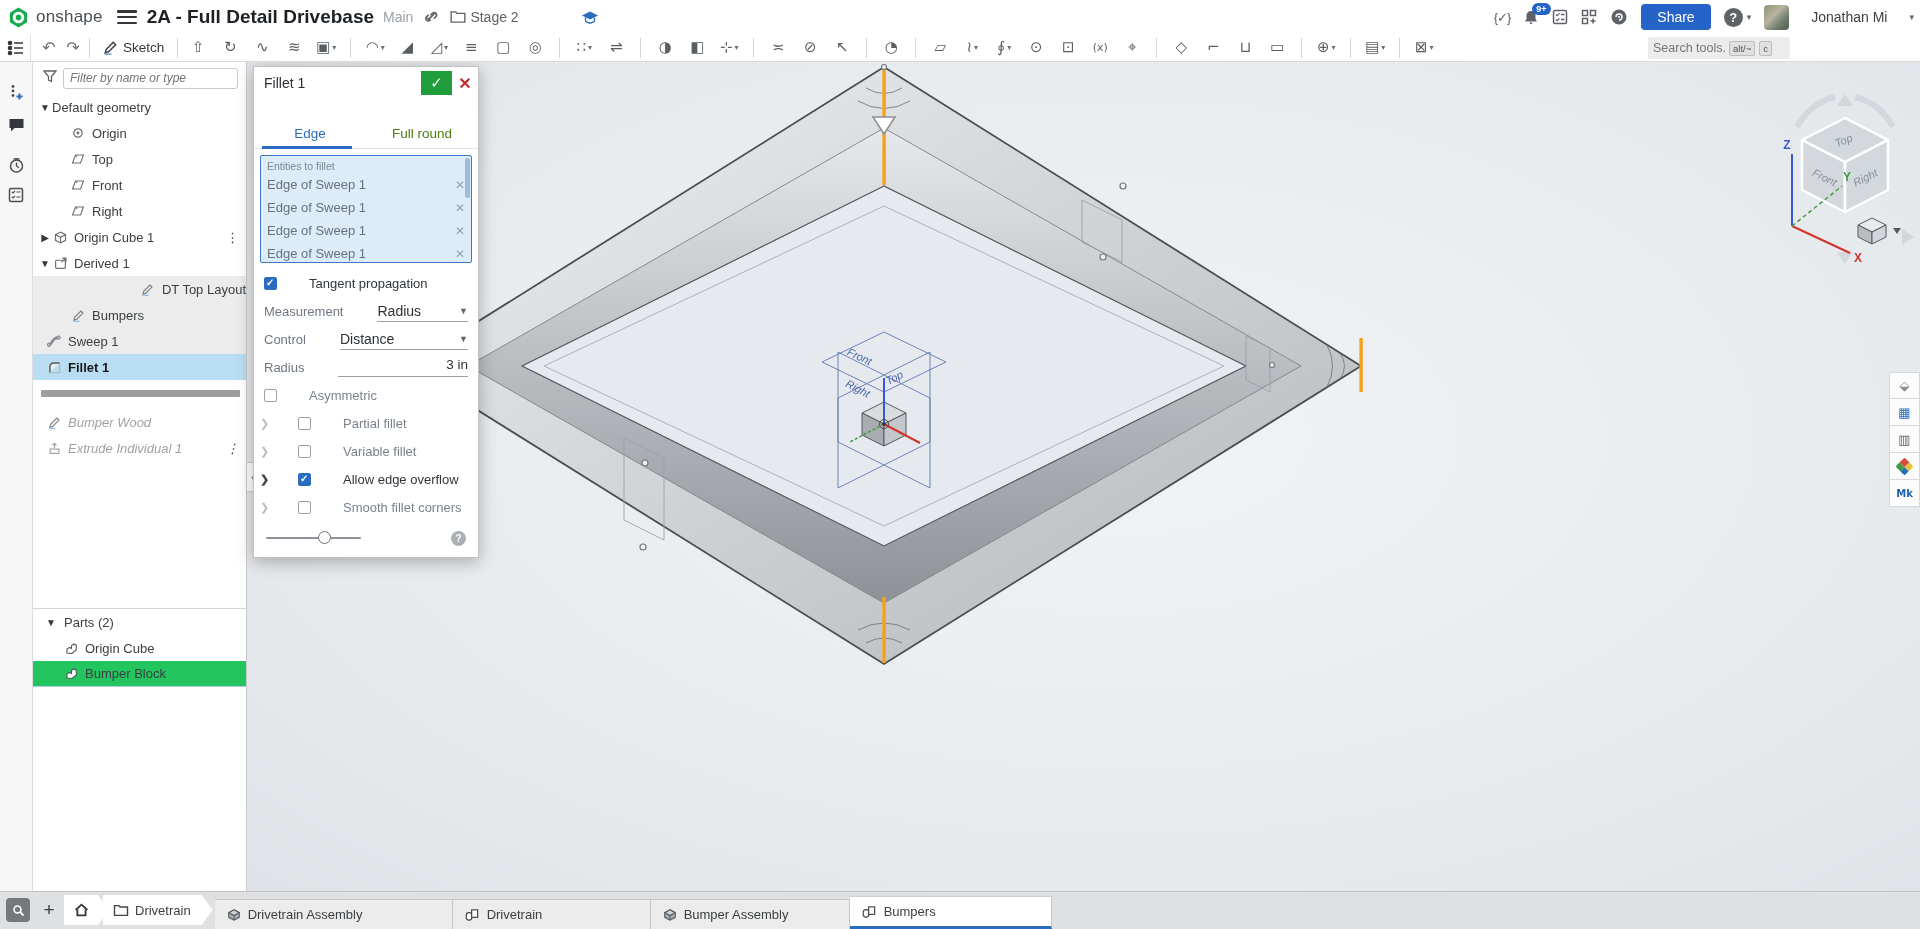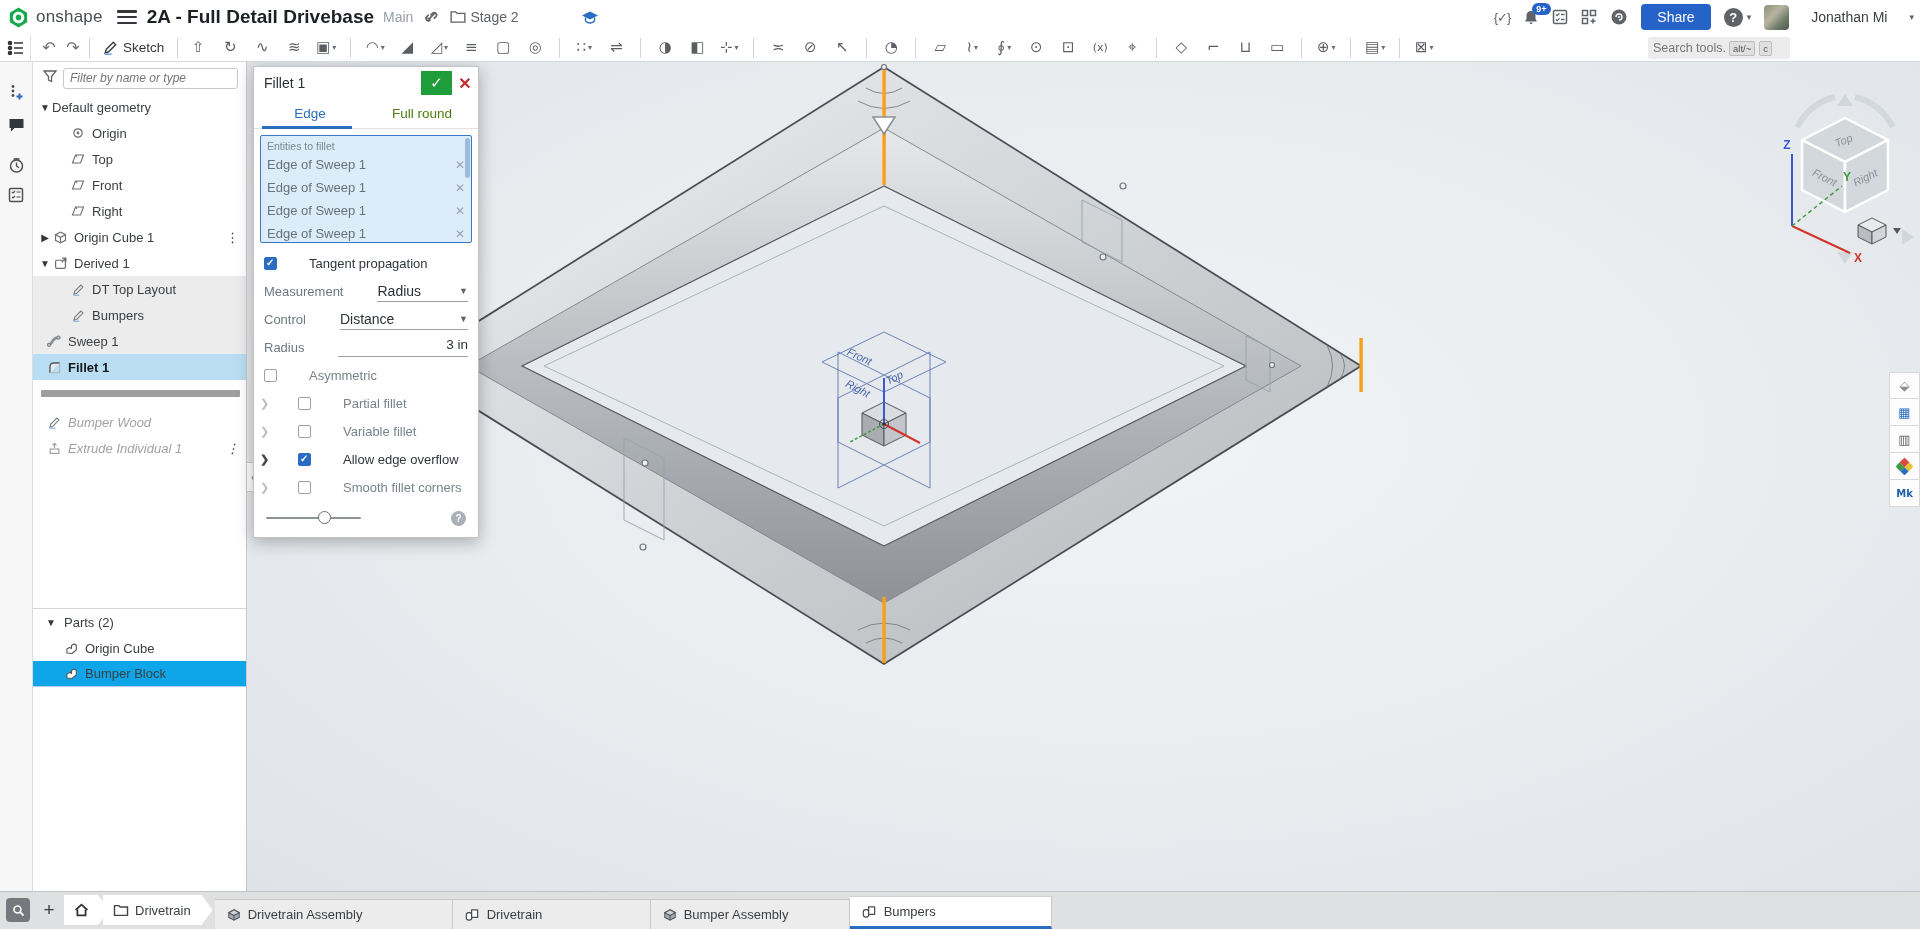--- a/index.html
+++ b/index.html
@@ -55,34 +55,34 @@
   .trow { display:flex; align-items:center; height:26px; font-size:13px; color:#3c4043; cursor:pointer; white-space:nowrap; }
   .trow .chev { width:14px; font-size:10px; color:#33373b; text-align:center; flex:none; }
   .trow .ticon { width:16px; flex:none; display:flex; justify-content:center; margin-right:6px; }
   .trow.hl { background:#ececec; }
   .trow.sel { background:#b9ddf2; }
   .trow.sel .tlabel { font-weight:bold; color:#15181b; }
   .trow.sup { color:#a2a2a2; font-style:italic; }
   .tmenu { margin-left:auto; margin-right:8px; color:#33373b; font-size:13px; letter-spacing:-1px; }
   .rollback { height:7px; background:#9e9e9e; margin:10px 6px 12px 8px; border-radius:1px; cursor:row-resize; }
   .parts-divider { height:1px; background:#d5d5d5; }
-  .prow-bb { background:#0ea5e9; border-bottom:1px solid #aecde6; }
+  .prow-bb { background:#22c55e; border-bottom:1px solid #aecde6; }
 
   .collapse-handle { position:absolute; left:246px; top:462px; width:17px; height:30px; background:#fff; border:1px solid #ccc; border-left:none; border-radius:0 4px 4px 0; display:flex; align-items:center; justify-content:center; font-size:9px; color:#8a8f94; z-index:15; cursor:pointer; }
 
   
   .viewport { position:absolute; left:247px; top:62px; width:1673px; height:829px; background:radial-gradient(ellipse at 52% 45%, #f1f3f5 0%, #e9ecef 55%, #dfe3e7 100%); z-index:1; }
 
   
   .dialog { position:absolute; left:253px; top:66px; width:226px; background:#fff; border:1px solid #c3c3c3; box-shadow:0 4px 16px rgba(0,0,0,.28); z-index:30; }
   .dlg-header { display:flex; align-items:center; height:32px; padding-left:10px; }
   .dlg-title { font-size:14px; color:#2b2f33; flex-grow:1; }
   .dlg-accept { width:31px; height:24px; background:#1f9d3a; color:#fff; display:flex; align-items:center; justify-content:center; font-size:15px; cursor:pointer; }
   .dlg-close { width:26px; height:24px; color:#c43131; display:flex; align-items:center; justify-content:center; font-size:16px; font-weight:bold; cursor:pointer; }
-  .dlg-tabs { display:flex; height:30px; border-bottom:1px solid #e2e2e2; }
+  .dlg-tabs { display:flex; height:30px; border-bottom:1px solid #e2e2e2;margin-top:20px; }
   .dlg-tab { flex:1; display:flex; align-items:center; justify-content:center; font-size:13.5px; color:#4d7c0f; cursor:pointer; position:relative; }
   .dlg-tab.active { color:#2a6dc0; }
   .dlg-tab.active::after { content:""; position:absolute; left:8px; right:14px; bottom:-1px; height:3px; background:#2a6dc0; }
   .entities { margin:6px; height:108px; border:1.5px solid #3c78c9; border-radius:2px; background:#dcecf9; overflow:hidden; position:relative; }
   .ent-head { font-size:10.5px; color:#7c8895; padding:4px 0 1px 6px; }
   .ent-row { display:flex; align-items:center; height:23px; font-size:13px; color:#67727c; padding:0 6px;gap:44px; }
   .ent-x { margin-left:auto; color:#98a2ab; font-size:12px; cursor:pointer; }
   .ent-scroll { position:absolute; right:1px; top:2px; width:5px; height:40px; background:#9dbcd9; border-radius:3px; }
   .drow { display:flex; align-items:center; padding:0 10px; font-size:13px;gap:24px; }
   .drow .exp { width:14px; margin-left:-4px; color:#b7bdc3; font-size:11px; flex:none; }
@@ -459,21 +459,21 @@
         <div class="trow" style="padding-left: 5px;">
           <span class="chev">▼</span>
           <span class="ticon">
             <svg width="13" height="13" viewBox="0 0 12 12">
               <rect x="1.5" y="3" width="9" height="7.5" rx="1" fill="none" stroke="#6a6f74" stroke-width="1.1"></rect>
               <path d="M7.5 1 H11 V4.5 M11 1 L7 5" fill="none" stroke="#6a6f74" stroke-width="1.1"></path>
             </svg>
           </span>
           <span class="tlabel">Derived 1</span>
         </div>
-        <div class="trow hl" style="padding-left: 37px;">
+        <div class="trow hl" style="padding-left: 37px; justify-content: flex-end;">
           <span class="ticon">
             <svg width="13" height="13" viewBox="0 0 14 14">
               <path d="M2 12 L3 8.8 L9.6 2.2 L11.8 4.4 L5.2 11 Z" fill="none" stroke="#7a7f84" stroke-width="1.2"></path>
               <path d="M1.5 13.2 H8" stroke="#8fb4de" stroke-width="1.3"></path>
             </svg>
           </span>
           <span class="tlabel">DT Top Layout</span>
         </div>
         <div class="trow hl" style="padding-left: 37px;">
           <span class="ticon">

